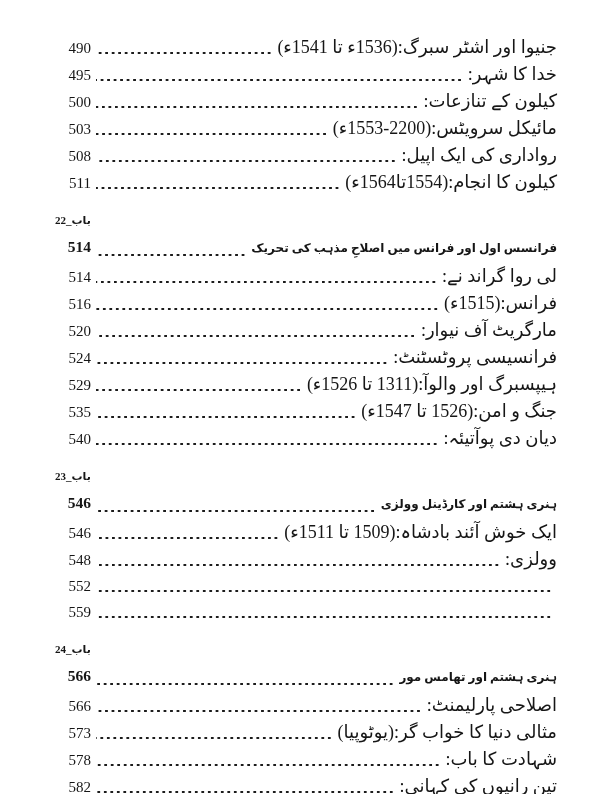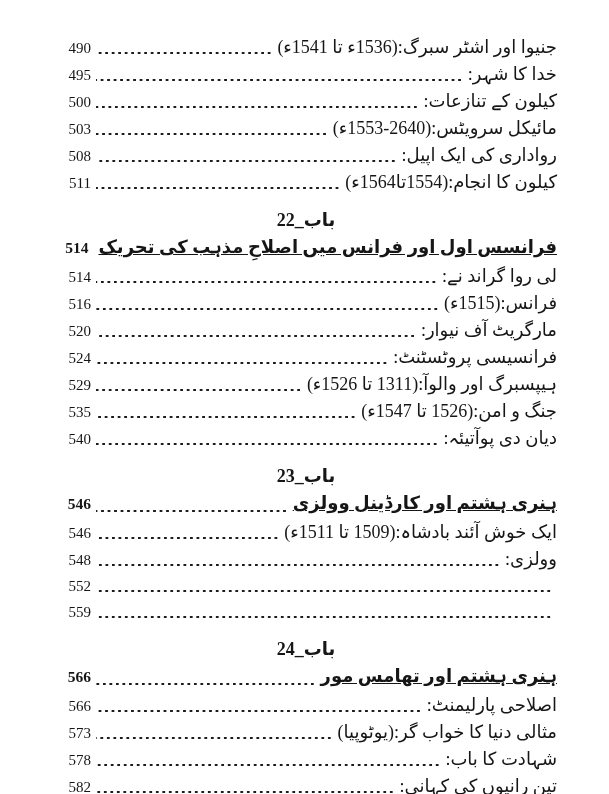--- a/index.html
+++ b/index.html
@@ -12,23 +12,23 @@
     background: #ffffff;
     color: #161616;
     font-family: "Liberation Serif", "DejaVu Sans", serif;
     padding: 34px 52px 0 55px;
     direction: rtl;
     overflow: hidden;
   }
   .section { margin-top: 0; }
   .section.with-heading { margin-top: 12px; }
   .chapter-label {
-    text-align: center;
+    text-align: left;
     font-weight: bold;
-    font-size: 18px;
+    font-size: 11px;
     line-height: 24px;
     white-space: nowrap;
   }
   .row {
     display: flex;
     align-items: baseline;
     line-height: 26px;
   }
   .row .title {
     flex: 0 0 auto;
@@ -46,21 +46,21 @@
     background-position: right bottom;
   }
   .row .num {
     flex: 0 0 auto;
     width: 36px;
     font-size: 15px;
     text-align: right;
     direction: ltr;
   }
   .row.chapter-row { line-height: 30px; }
-  .row.chapter-row .title { font-size: 18px; font-weight: bold; text-decoration: underline; }
+  .row.chapter-row .title { font-size: 12px; font-weight: bold; }
   .row.chapter-row .num  { font-size: 15.5px; font-weight: bold; }
 </style>
 </head>
 <body>
 
 <div class="page">
   <div id="toc">
       <div class="section">
   <div class="row">
     <span class="title">جنیوا اور اشٹر سبرگ:(1536ء تا 1541ء)</span>
@@ -74,21 +74,21 @@
     <span class="num">495</span>
   </div>
 
   <div class="row">
     <span class="title">کیلون کے تنازعات:</span>
     <span class="dots"></span>
     <span class="num">500</span>
   </div>
 
   <div class="row">
-    <span class="title">مائیکل سرویٹس:(2640-‏1553ء)</span>
+    <span class="title">مائیکل سرویٹس:(2200-‏1553ء)</span>
     <span class="dots"></span>
     <span class="num">503</span>
   </div>
 
   <div class="row">
     <span class="title">رواداری کی ایک اپیل:</span>
     <span class="dots"></span>
     <span class="num">508</span>
   </div>
 

